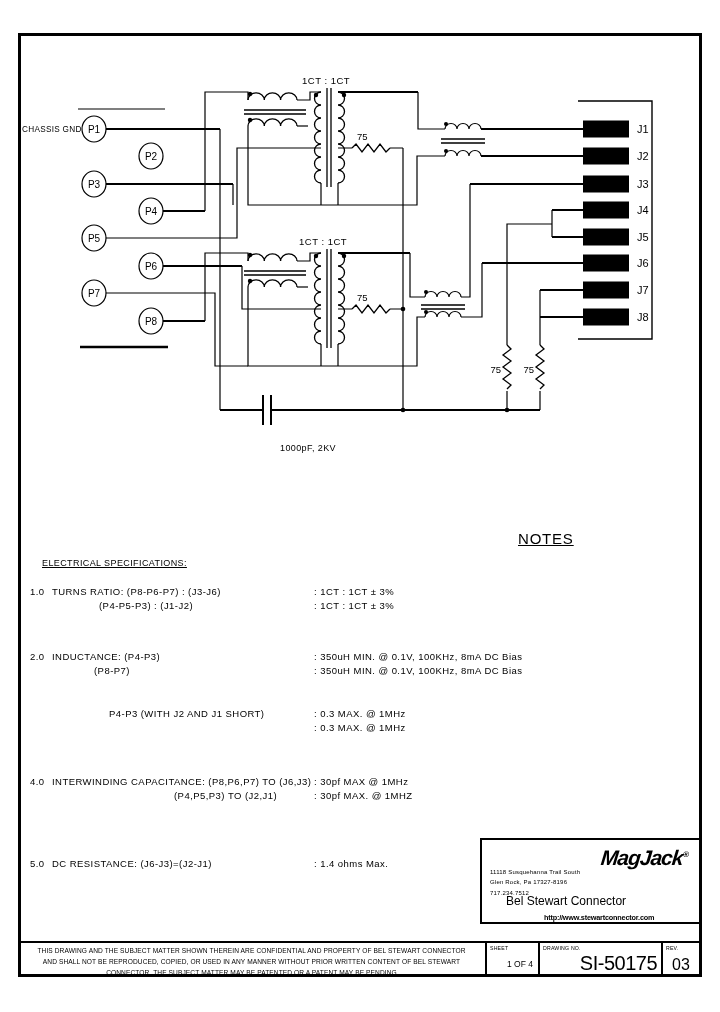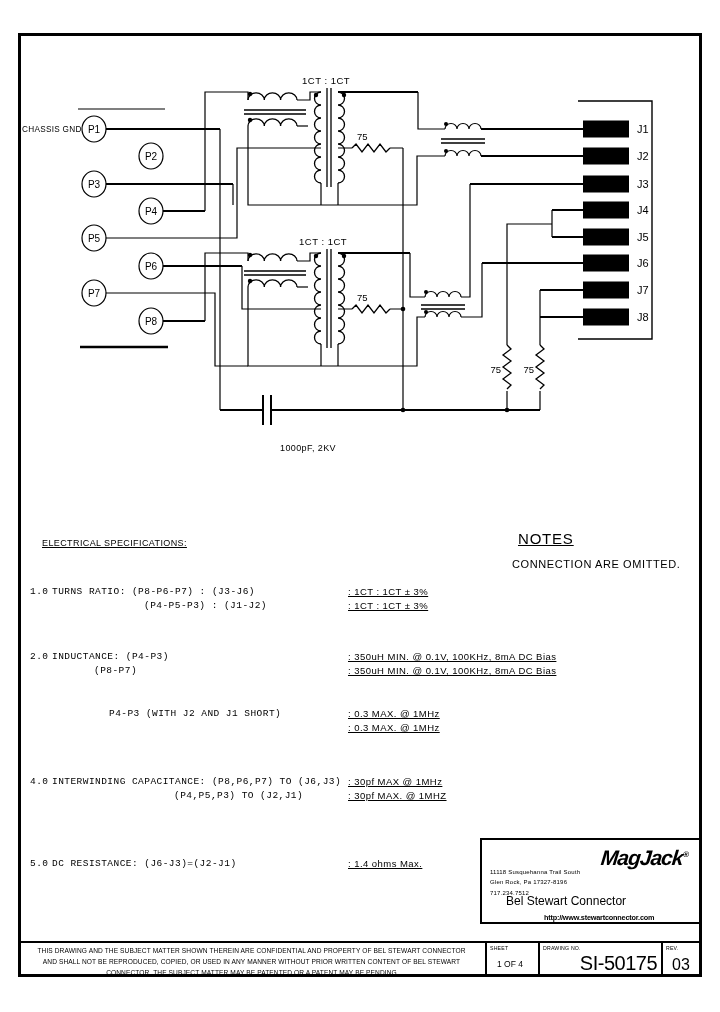--- a/index.html
+++ b/index.html
@@ -4,27 +4,27 @@
 <style>
   html,body{margin:0;padding:0;background:#fff;}
   .page{position:relative;width:720px;height:1012px;background:#fff;color:#000;
         font-family:"Liberation Sans",sans-serif;overflow:hidden;}
   .frame{position:absolute;left:18px;top:33px;width:684px;height:944px;
          border:3px solid #000;box-sizing:border-box;}
   svg{position:absolute;left:0;top:0;}
   svg text{font-family:"Liberation Sans",sans-serif;fill:#000;}
 
   
-  .spec-title{position:absolute;left:30px;top:538px;font-size:9px;letter-spacing:.4px;
+  .spec-title{position:absolute;left:30px;top:558px;font-size:9px;letter-spacing:.4px;
               text-decoration:underline;padding-left:12px;}
   .spec-item{position:absolute;left:0;width:720px;font-size:9.5px;letter-spacing:.45px;line-height:14px;}
-  .spec-label{position:absolute;left:30px;white-space:nowrap;font-family:Liberation Mono, monospace;}
-  .spec-value{position:absolute;left:348px;white-space:nowrap;text-decoration:underline;}
+  .spec-label{position:absolute;left:30px;white-space:nowrap;}
+  .spec-value{position:absolute;left:314px;white-space:nowrap;}
   .spec-num{display:inline-block;width:22px;}
-  .ind1{margin-left:114px;} .ind2{margin-left:64px;} .ind3{margin-left:79px;} .ind4{margin-left:144px;}
+  .ind1{margin-left:69px;} .ind2{margin-left:64px;} .ind3{margin-left:79px;} .ind4{margin-left:144px;}
 
   .notes-title{position:absolute;left:518px;top:530px;font-size:15px;letter-spacing:.8px;
                text-decoration:underline;}
   .notes-body{position:absolute;left:506px;top:556px;font-size:11px;letter-spacing:.6px;line-height:17px;}
   .notes-body .l2{margin-left:6px;}
 
   
   .belbox{position:absolute;left:480px;top:838px;width:222px;height:86px;
           border:2px solid #000;box-sizing:border-box;}
   .company{position:absolute;left:24px;top:10px;font-size:12px;margin-top:44px;}
@@ -38,21 +38,21 @@
   
   .strip{position:absolute;left:18px;top:941px;width:684px;height:36px;
          border-top:2px solid #000;box-sizing:border-box;display:flex;}
   .cell{box-sizing:border-box;height:100%;position:relative;}
   .legal{width:469px;border-right:2px solid #000;font-size:6.6px;line-height:11px;
          text-align:center;padding-top:2px;letter-spacing:.1px;}
   .sheet{width:53px;border-right:2px solid #000;}
   .drawing{width:123px;border-right:2px solid #000;}
   .rev{flex:1;}
   .tiny{position:absolute;left:3px;top:2px;font-size:5.2px;letter-spacing:.2px;}
-  .sheetval{position:absolute;left:10px;top:16px;font-size:8.5px;}
+  .sheetval{position:absolute;left:20px;top:16px;font-size:8.5px;}
   .drawval{position:absolute;right:4px;top:9px;font-size:20px;letter-spacing:-.5px;}
   .revval{position:absolute;left:9px;top:13px;font-size:16px;}
 </style>
 </head>
 <body>
 
 <div class="page">
   <div class="frame"></div>
 
   <svg width="720" height="470" viewBox="0 0 720 470">
@@ -302,21 +302,20 @@
     <div class="spec-label">
       <div><span class="spec-num">5.0</span><span>DC RESISTANCE: (J6-J3)=(J2-J1)</span></div>
     </div>
     <div class="spec-value">
       <div>: 1.4 ohms Max.</div>
     </div>
   </div>
 
   <div class="notes-title">NOTES</div>
   <div class="notes-body">
-    <div class="l2">CONNECTION ARE OMITTED.</div>
   </div>
 
   <div class="belbox">
     <div class="company">Bel Stewart Connector</div>
     <div class="addr a1">11118 Susquehanna Trail South</div>
     <div class="addr a2">Glen Rock, Pa  17327-8196</div>
     <div class="addr a3">717.234.7512</div>
     <div class="brand"><span>MagJack</span><sup>®</sup></div>
     <div class="url">http://www.stewartconnector.com</div>
   </div>

